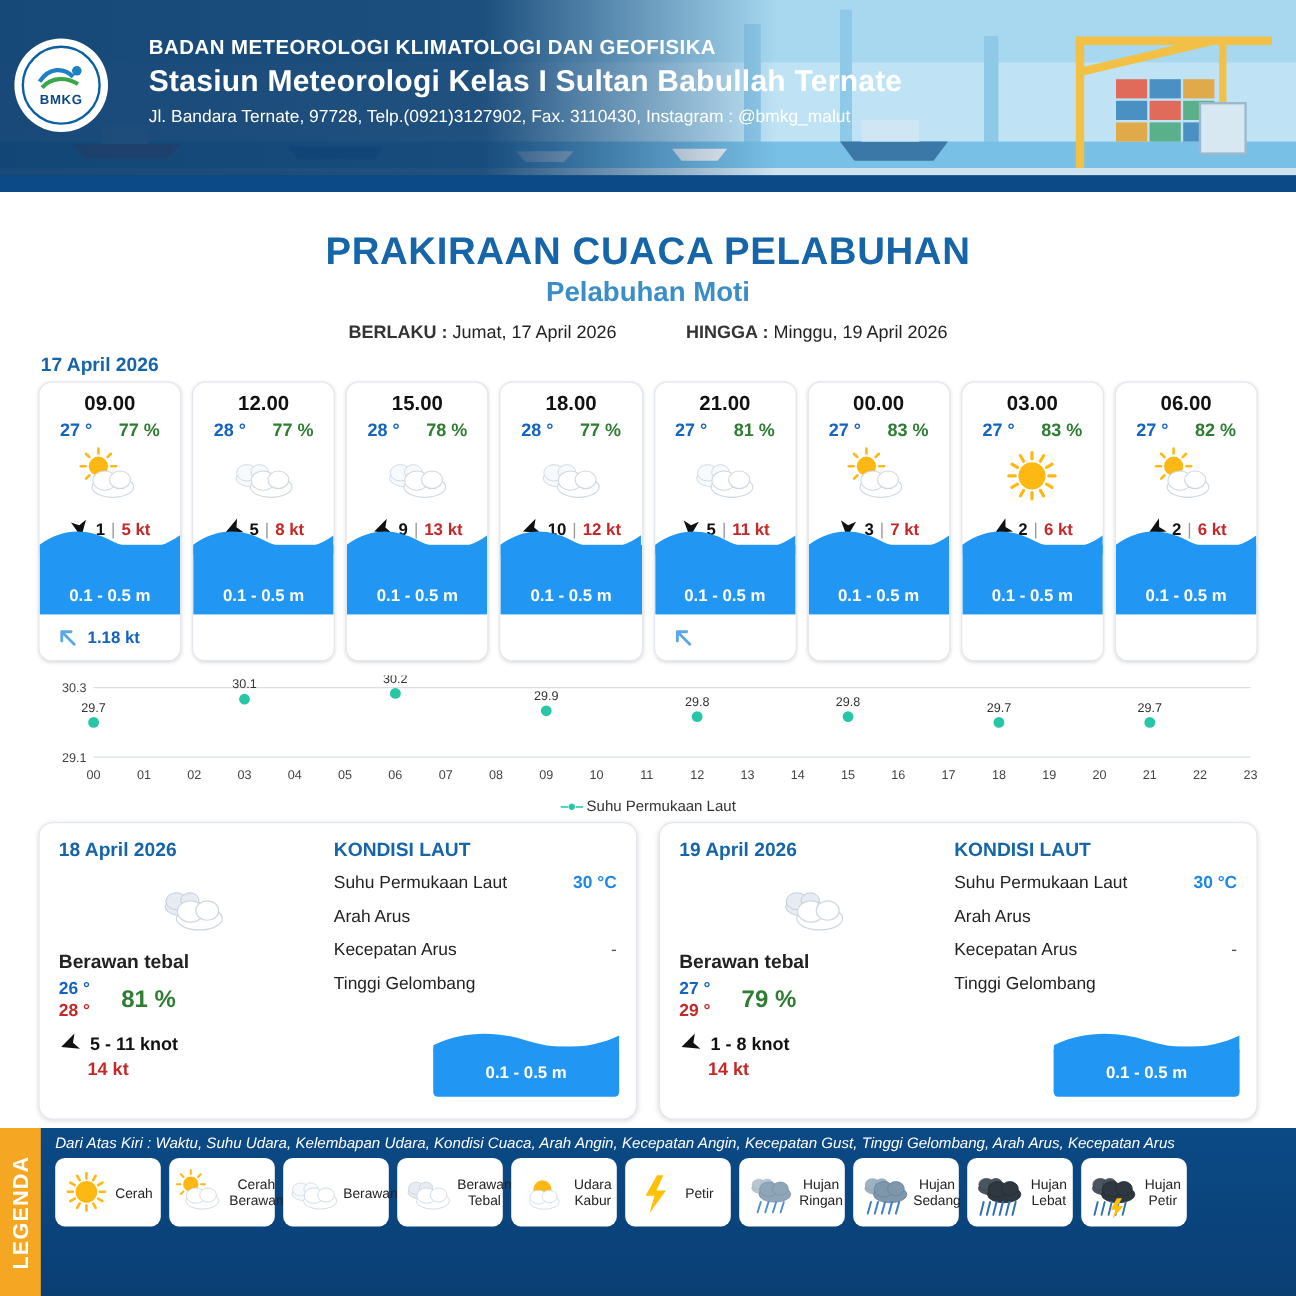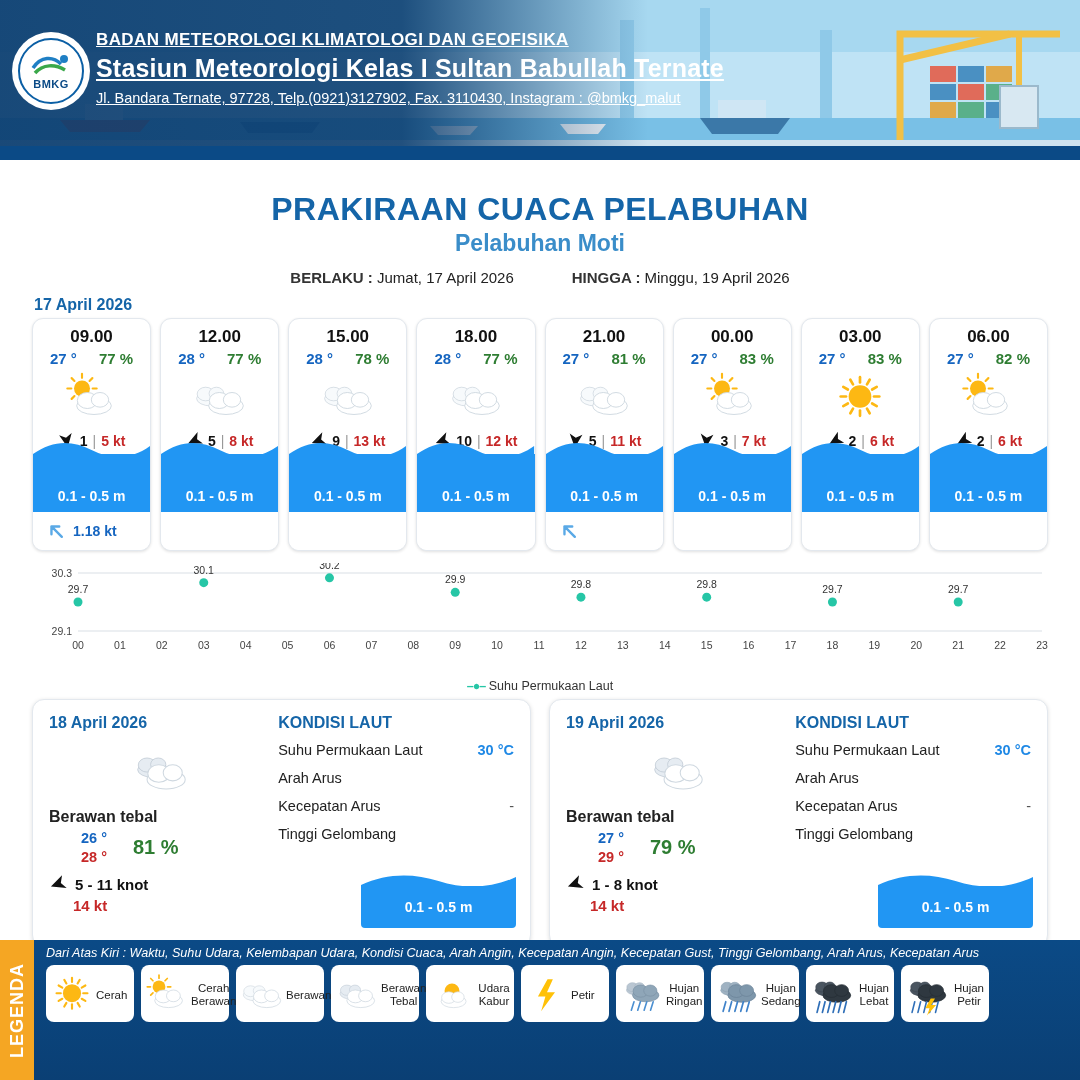--- a/index.html
+++ b/index.html
@@ -17,21 +17,21 @@
     height: 160px;
     background: linear-gradient(180deg, #bfe3f5 0%, #9fd4ef 45%, #7fc3e8 100%);
     overflow: hidden;
   }
   .hdr-art { position: absolute; inset: 0; }
   .hdr-overlay {
     position: absolute; left: 0; top: 0; bottom: 0; width: 60%;
     background: linear-gradient(90deg, rgba(10,60,110,0.92) 0%, rgba(10,60,110,0.88) 62%, rgba(10,60,110,0) 100%);
   }
   .hdr-text {
-    position: absolute; left: 96px; top: 30px; color: #fff; z-index: 5; text-decoration: underline;
+    position: absolute; left: 124px; top: 30px; color: #fff; z-index: 5;
   }
   .hdr-l1 { font-size: 17px; font-weight: bold; letter-spacing: 0.4px; }
   .hdr-l2 { font-size: 25px; font-weight: bold; margin-top: 4px; letter-spacing: 0.2px;}
   .hdr-l3 { font-size: 14.5px; margin-top: 7px; }
   .logo {
     position: absolute; left: 12px; top: 32px; width: 78px; height: 78px;
     border-radius: 50%; background: #ffffff; z-index: 6;
     display: flex; flex-direction: column; align-items: center; justify-content: center;
   }
   .logo-inner {
@@ -93,36 +93,36 @@
   .curr-box {
     height: 38px; display:flex; align-items:center; gap:6px; padding-left: 12px;
     background:#fff;
   }
   .curr-txt { font-size: 14px; font-weight: bold; color:#1565c0; }
 
   
   .chart-wrap { position: relative; margin: 12px 26px 0; height: 100px; }
   .chart-svg { display:block; }
   .legend-sst {
-    text-align:center; font-size: 12.5px; color:#333; margin-top: 16px;
+    text-align:center; font-size: 12.5px; color:#333; margin-top: 2px;
   }
   .legend-sst .dash { color:#26c6a6; font-weight:bold; letter-spacing:-1px;}
 
   
   .panels { display:flex; gap: 18px; padding: 6px 32px 0; }
   .panel {
     flex:1; background:#fff; border:1px solid #e3e8ee; border-radius: 12px;
     box-shadow: 0 1px 4px rgba(0,0,0,0.13);
     padding: 14px 16px 10px; display:flex; position:relative; height: 248px;
   }
   .p-left { width: 48%; }
   .p-date { font-size: 16px; font-weight: bold; color:#1565a8; }
   .p-icon { height: 66px; display:flex; align-items:center; justify-content:center; margin-top:6px;}
   .p-cond { font-size: 16px; font-weight: bold; color:#222; margin-top: 4px;}
-  .p-tempsrow { display:flex; align-items:flex-start; gap: 26px; margin-top: 4px; margin-left: 32px;}
+  .p-tempsrow { display:flex; align-items:flex-start; gap: 26px; margin-top: 4px;}
   .p-tmin { font-size: 14.5px; font-weight:bold; color:#1565c0; }
   .p-tmax { font-size: 14.5px; font-weight:bold; color:#c62828; margin-top:3px;}
   .p-hum { font-size: 20px; font-weight:bold; color:#2e7d32; align-self:center;}
   .p-windrow { display:flex; align-items:center; gap:8px; margin-top:10px;}
   .p-wind { font-size: 15px; font-weight:bold; color:#111; }
   .p-gust { font-size: 15px; font-weight:bold; color:#c62828; margin-top:4px; margin-left:24px;}
   .p-right { width: 52%; padding-left: 6px; }
   .p-kl { font-size: 16px; font-weight:bold; color:#1565a8; margin-bottom:10px;}
   .p-item { display:flex; justify-content:space-between; font-size:14.5px; color:#222; margin-bottom: 12px;}
   .p-val { color:#1e88e5; font-weight: bold; }

